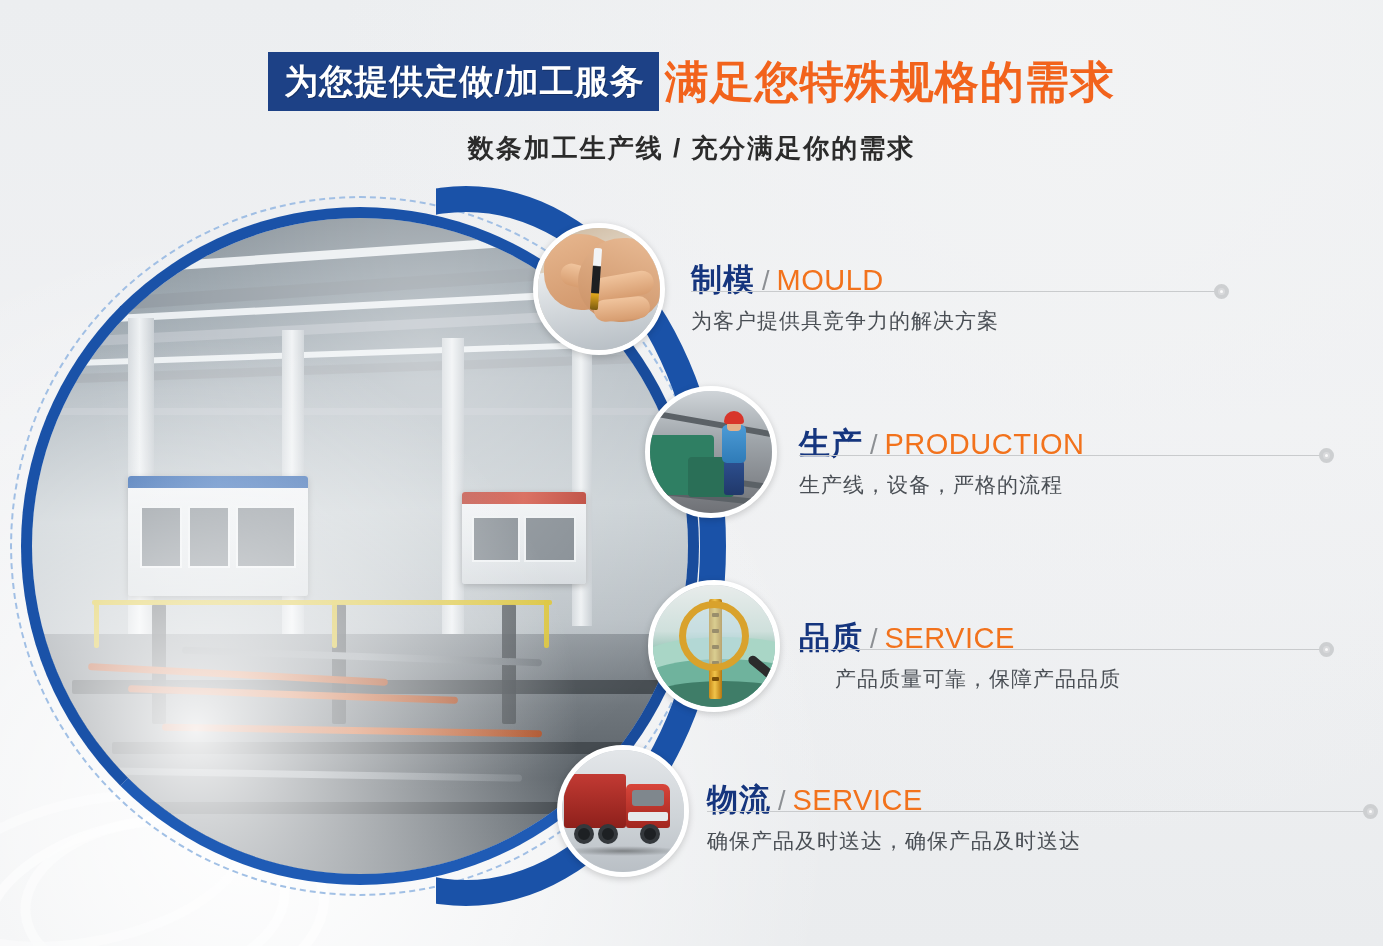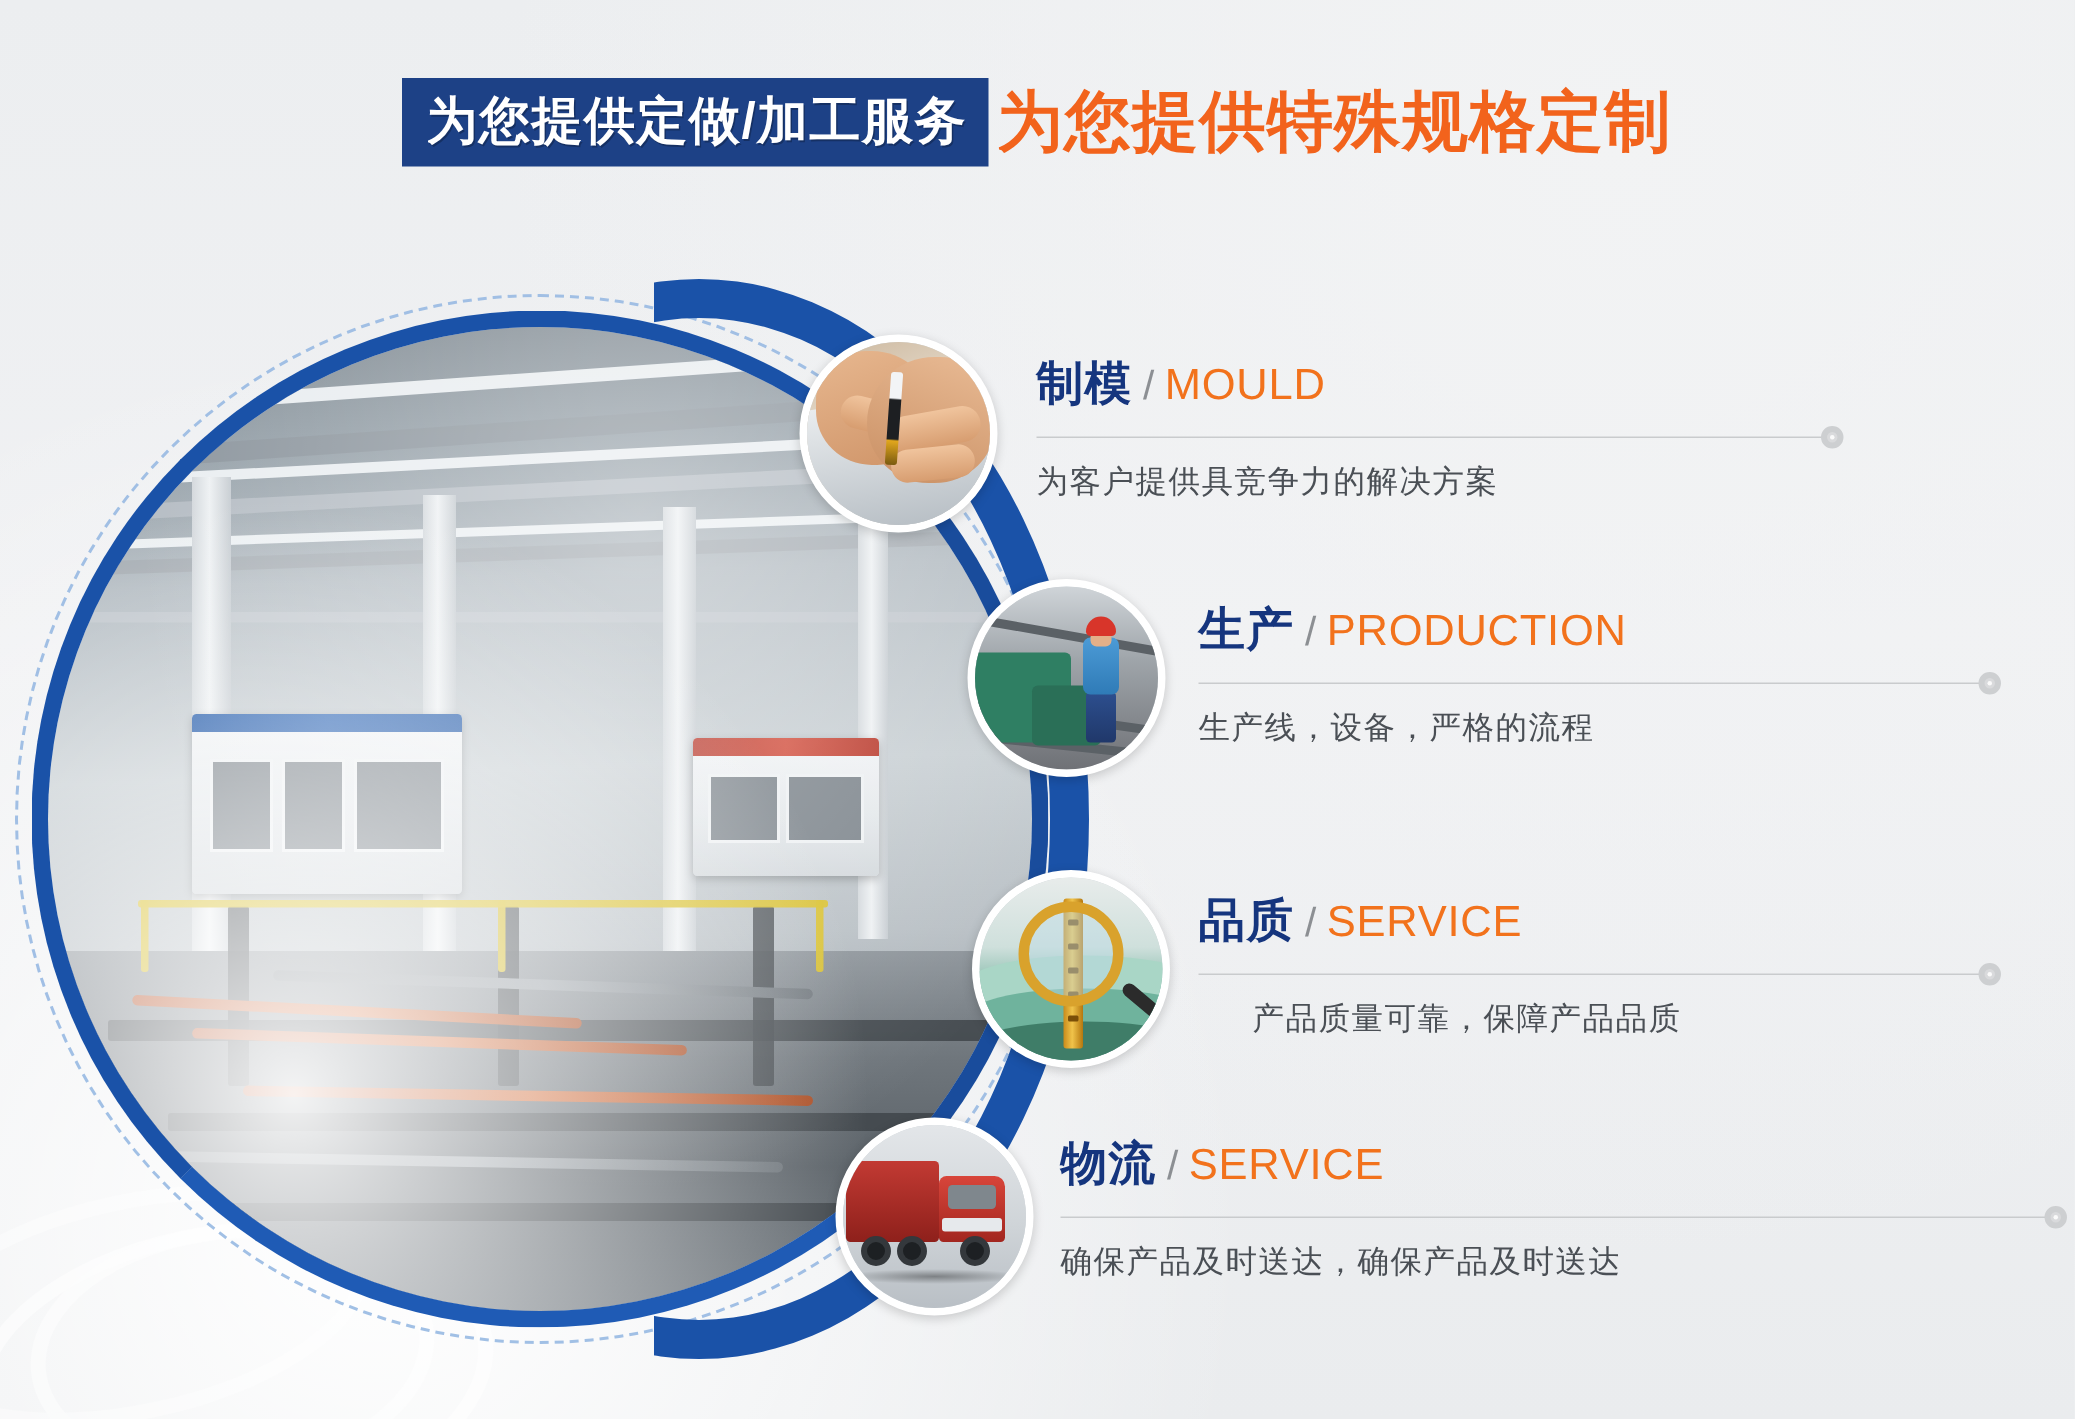--- a/index.html
+++ b/index.html
@@ -99,21 +99,21 @@
   }
 
   
   .item{position:absolute;}
   .icon-circle{
     position:absolute;width:132px;height:132px;border-radius:50%;
     border:5px solid #ffffff;box-sizing:border-box;overflow:hidden;
     box-shadow:0 2px 7px rgba(0,0,0,.18);background:#cdd3d8;
   }
   .ic-inner{position:absolute;inset:0;}
-  .txt{position:absolute;}
+  .txt{position:absolute;margin-top:24px;}
   .ttl{font-size:0;white-space:nowrap;line-height:1;}
   .ttl .cn{font-size:31px;font-weight:bold;color:#15357e;letter-spacing:1px;}
   .ttl .sl{font-size:27px;color:#8c8f93;padding:0 7px;}
   .ttl .en{font-size:29px;color:#f2721c;letter-spacing:.5px;}
   .hr{position:absolute;height:1px;background:#c9cbcd;}
   .dot{position:absolute;width:15px;height:15px;border-radius:50%;
        background:#d9dadc;border:4px solid #cdcfd1;box-sizing:border-box;
        top:-7px;}
   .dot::after{content:"";position:absolute;left:2px;top:2px;width:3px;height:3px;
        border-radius:50%;background:#fafafa;}
@@ -251,23 +251,24 @@
     <div class="ring-dashed"></div>
   </div>
 
   <div class="crescent">
       <i></i>
     </div>
 
   <div class="head">
     <span class="head-row">
       <span class="badge-blue">为您提供定做/加工服务</span>
-      <span class="head-orange">为您提供特殊规格定制</span>
+      <span class="head-orange">满足您特殊规格的需求</span>
     </span>
   </div>
+  <div class="subhead">数条加工生产线 / 充分满足你的需求</div>
 
   <div class="item">
     <div class="icon-circle" style="left:533px;top:223px;">
       <div class="ic-inner art-pen">
         <div class="sheet"></div>
         <div class="hand1"></div>
         <div class="finger" style="left:22px;top:40px;width:58px;height:22px;transform:rotate(14deg);"></div>
         <div class="hand2"></div>
         <div class="finger" style="right:6px;top:46px;width:62px;height:24px;transform:rotate(-10deg);"></div>
         <div class="finger" style="right:10px;top:70px;width:56px;height:22px;transform:rotate(-6deg);"></div>

